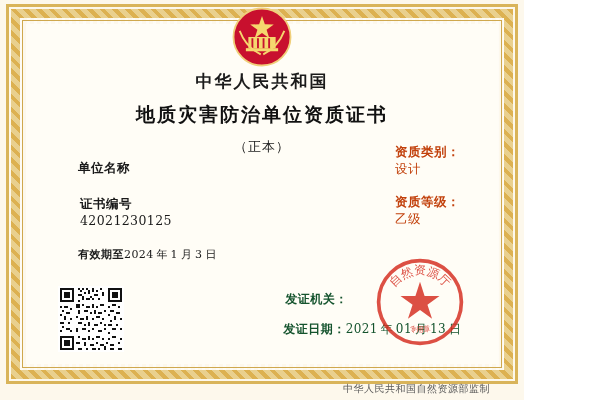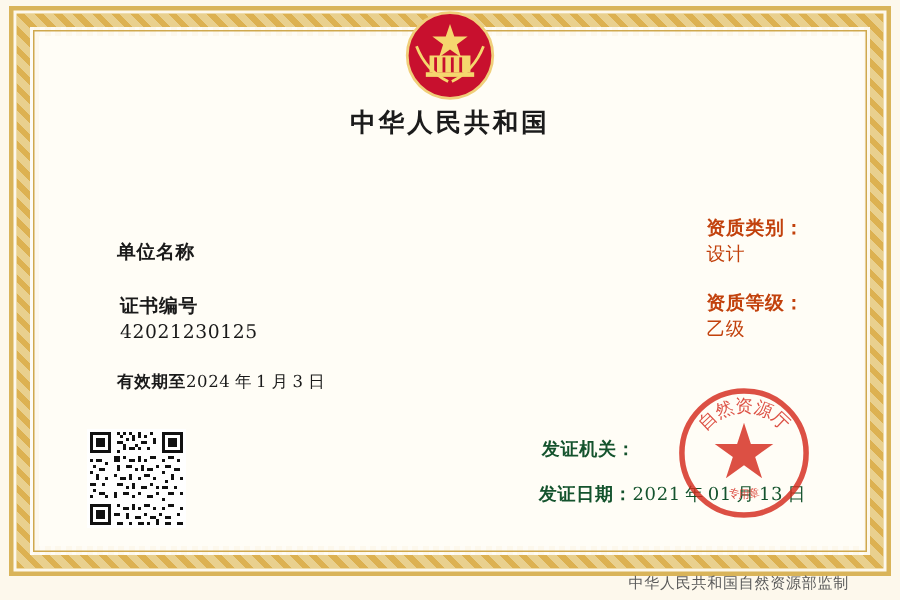--- a/index.html
+++ b/index.html
@@ -9,21 +9,21 @@
   }
   body {
     width: 600px;
     height: 400px;
     overflow: hidden;
     font-family: "Liberation Sans", sans-serif;
   }
 
   .certificate {
     position: relative;
-    width: 600px;
+    width: 524px;
     height: 400px;
     background: #fdf8ec;
     box-sizing: border-box;
   }
 
   
   .border-outer {
     position: absolute;
     left: 6px;
     top: 4px;
@@ -244,20 +244,22 @@
     <rect x="33" y="52" width="3" height="16" fill="#c8102e"></rect>
     <rect x="42" y="52" width="3" height="16" fill="#c8102e"></rect>
     <rect x="51" y="52" width="3" height="16" fill="#c8102e"></rect>
     <rect x="60" y="52" width="3" height="16" fill="#c8102e"></rect>
     <path d="M14 40 q10 26 34 38" stroke="#f5d76e" stroke-width="3" fill="none"></path>
     <path d="M86 40 q-10 26 -34 38" stroke="#f5d76e" stroke-width="3" fill="none"></path>
   </svg>
 
   <div class="titles">
     <div class="title-main">中华人民共和国</div>
+    <div class="title-sub">地质灾害防治单位资质证书</div>
+    <div class="title-note">（正本）</div>
   </div>
 
   <div class="body-left">
     <div class="field-row">
       <span class="field-label">单位名称</span>
     </div>
     <div class="field-row">
       <span class="field-label">证书编号</span>
       <span class="field-value">42021230125</span>
     </div>

